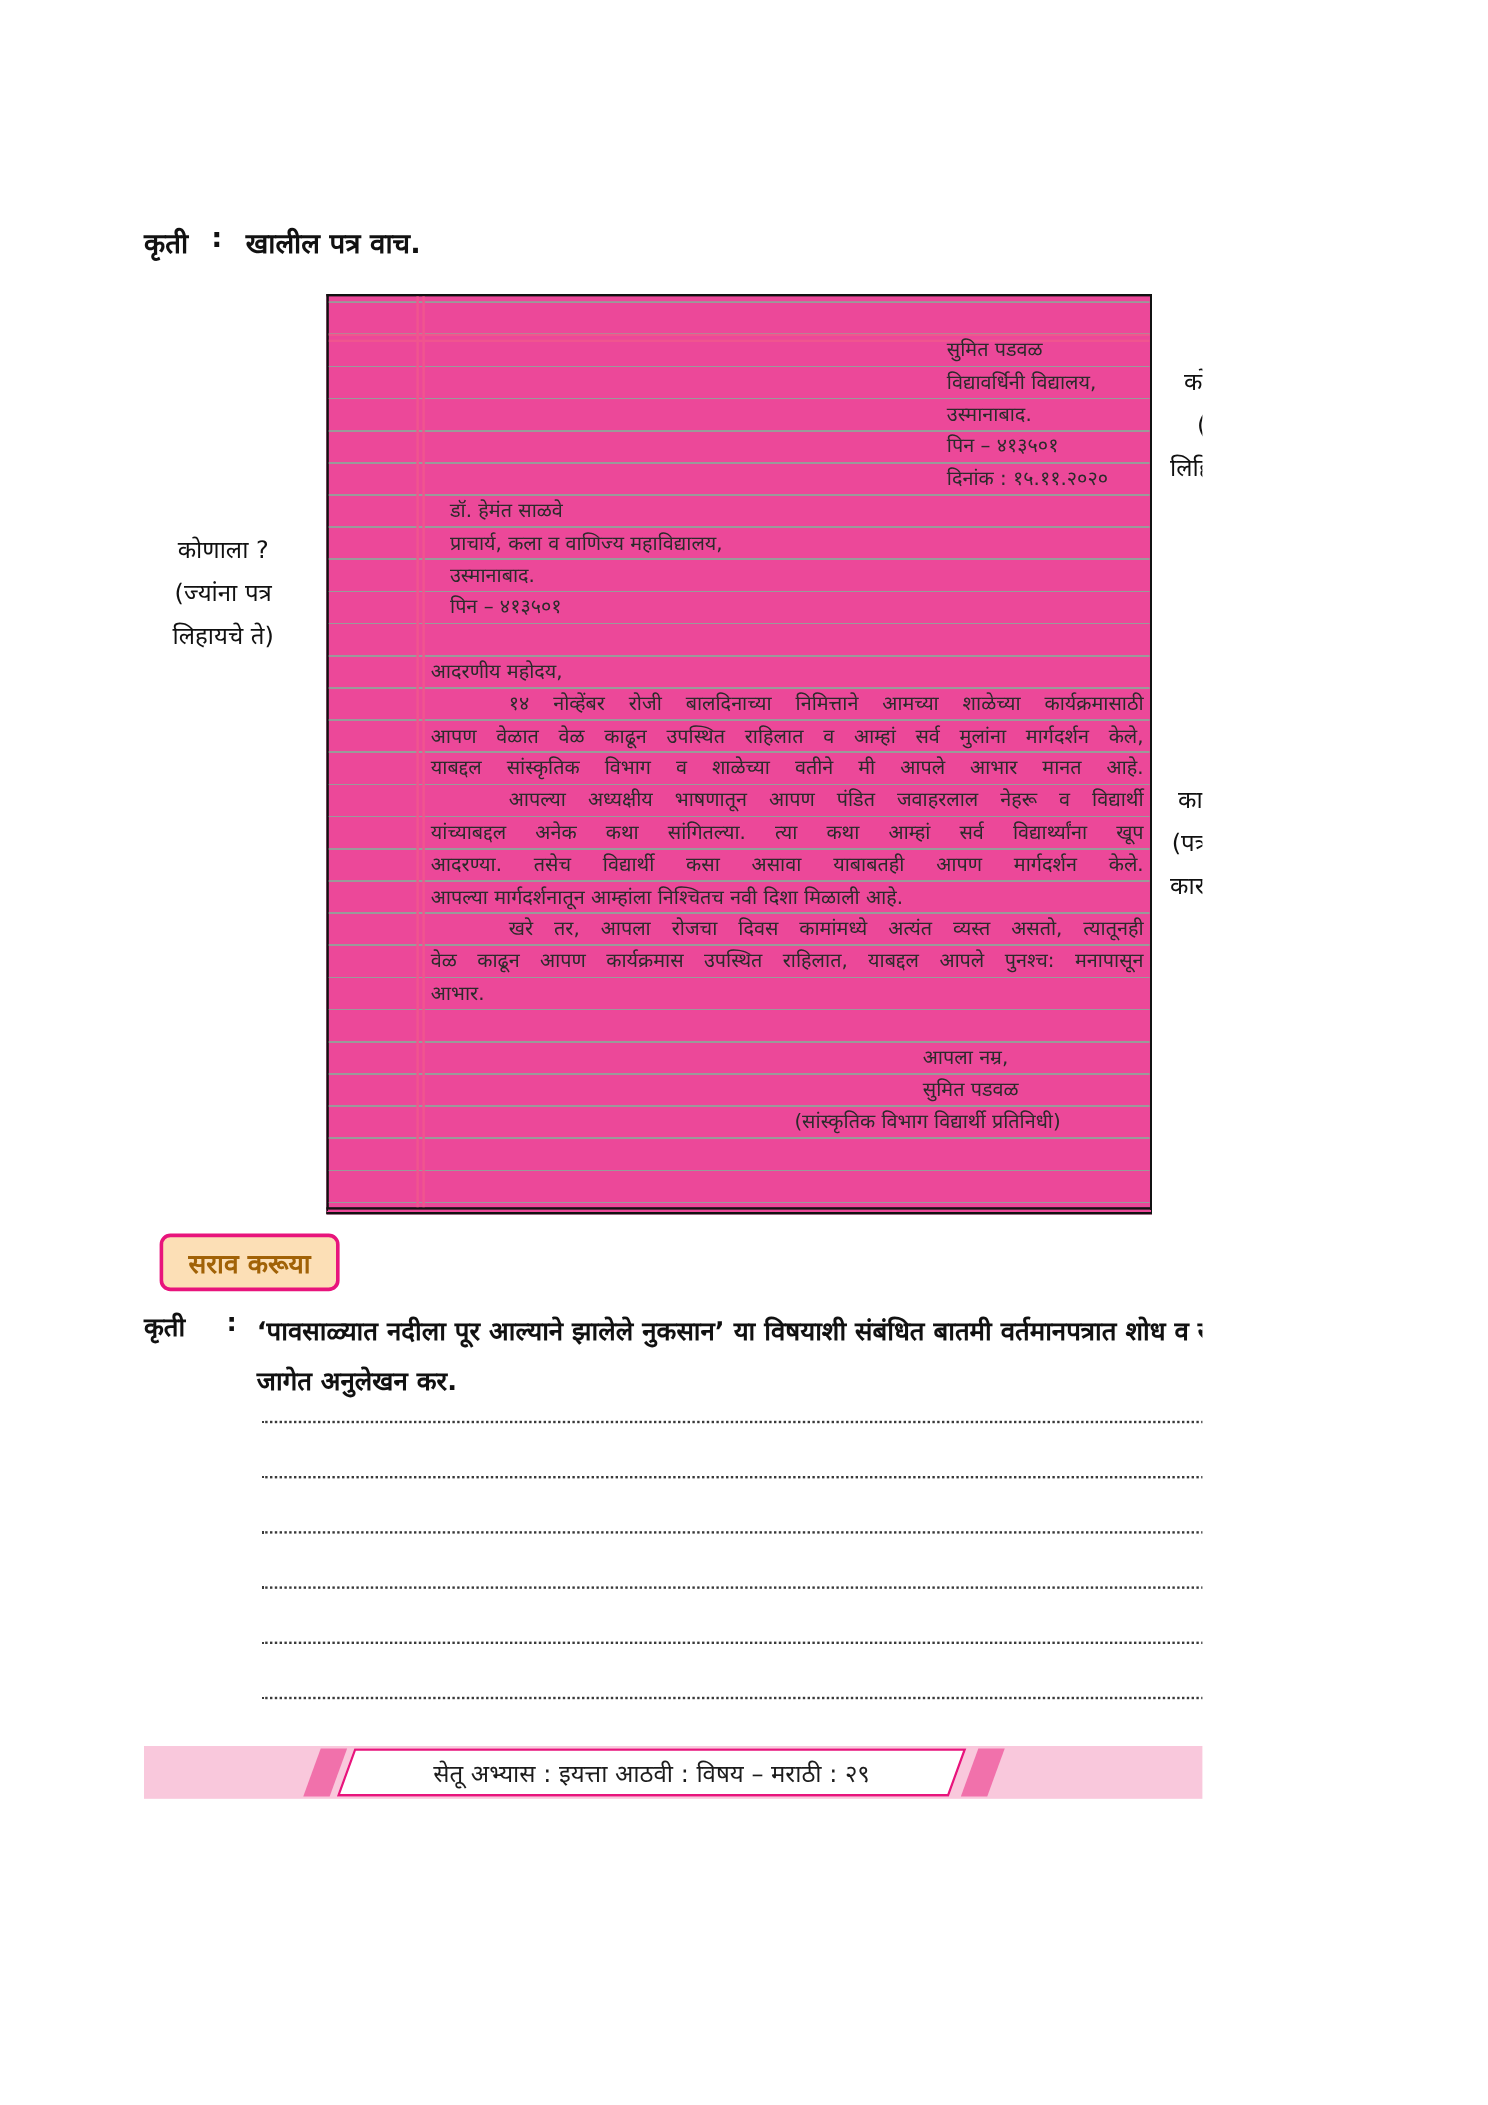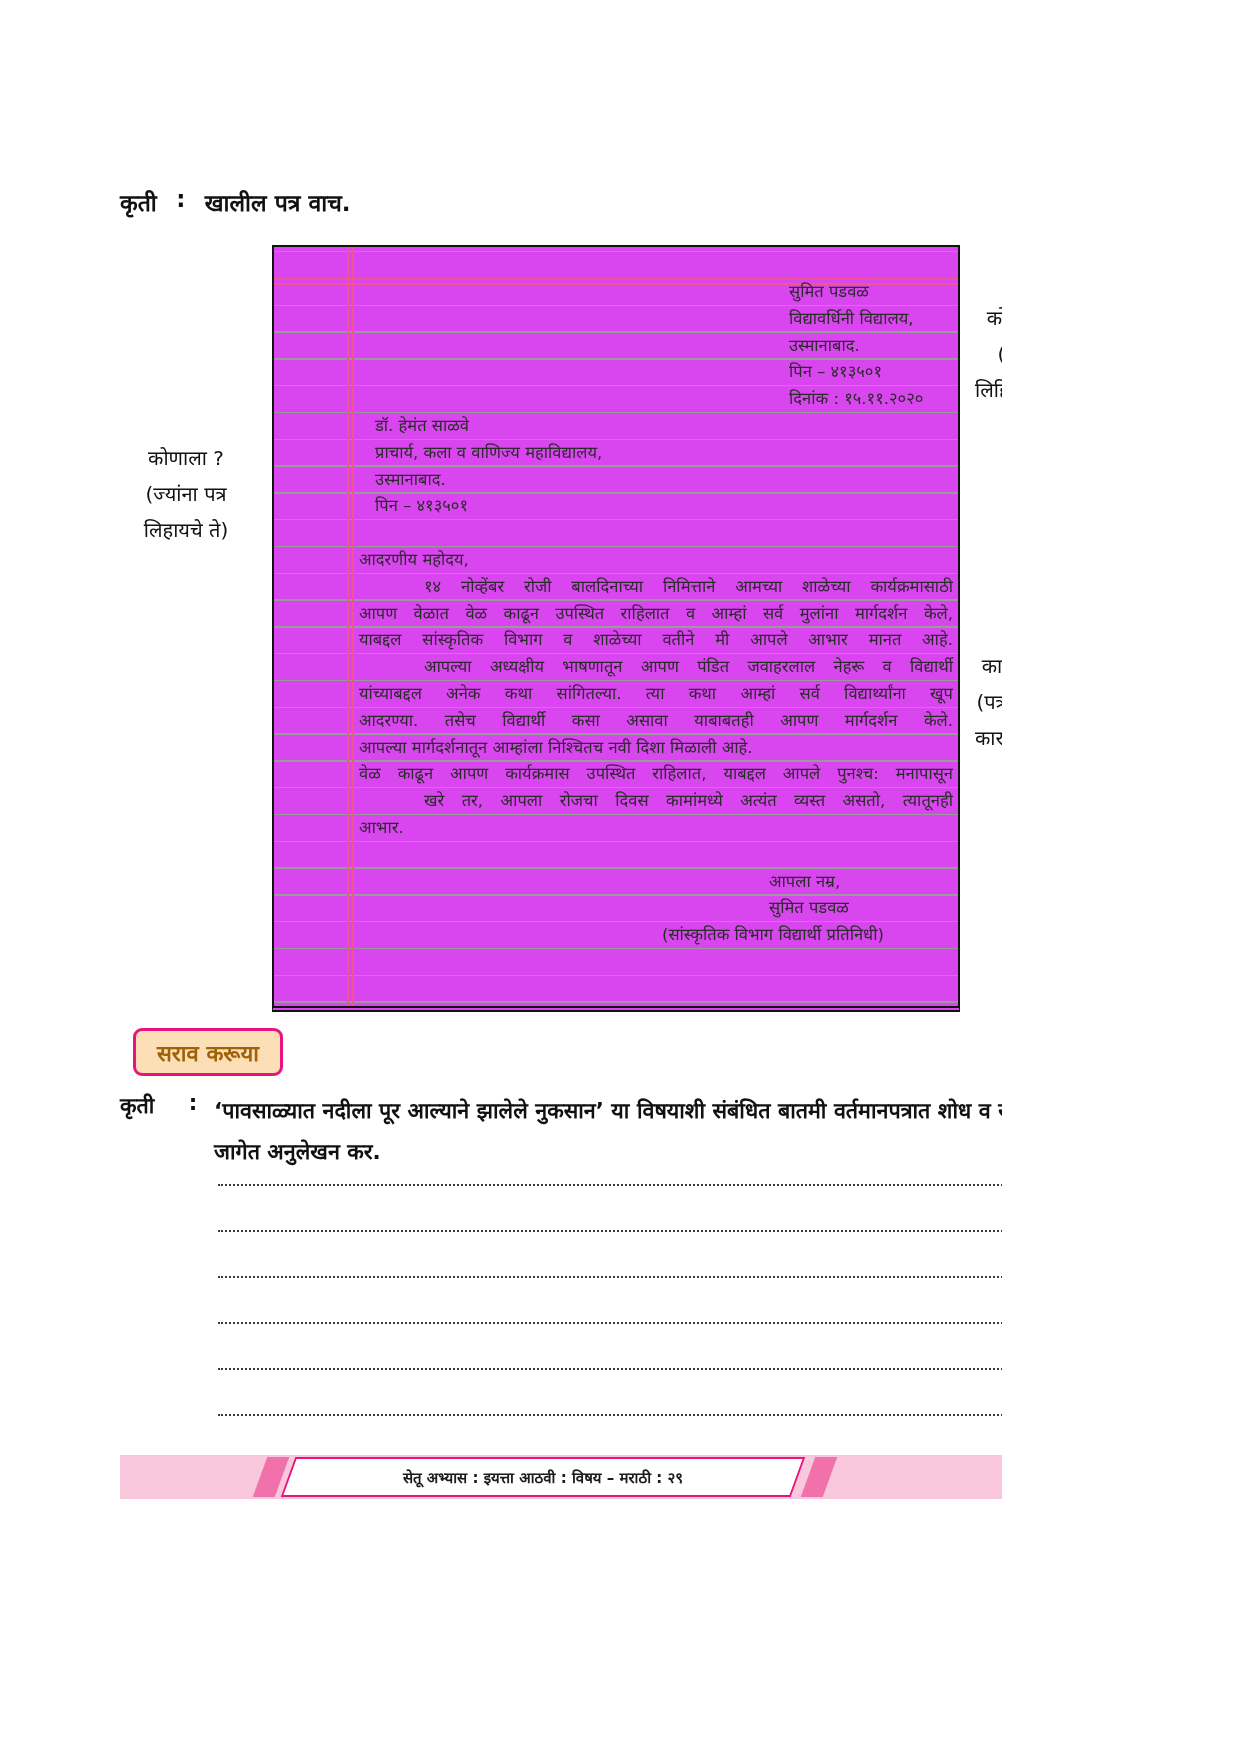--- a/index.html
+++ b/index.html
@@ -9,21 +9,21 @@
   }
   
   .title1{
     position:absolute; left:120px; top:186px;
     display:flex; gap:14px; font-size:23px; font-weight:bold; color:#111;
   }
   .title1 .colon{width:20px; text-align:center;}
   
   .letterbox{
     position:absolute; left:272px; top:245px; width:688px; height:767px;
-    box-sizing:border-box; background:#d946ef;
+    box-sizing:border-box; background:#ec4899;
     border:2.5px solid #111; border-bottom:6px double #111;
   }
   .ruled{
     position:absolute; left:0; right:0; top:4px; height:752px;
     background-image:repeating-linear-gradient(to bottom,
       #9a9a9a 0, #9a9a9a 1.4px, transparent 1.4px, transparent 26.8px);
   }
   .pink-hline{
     position:absolute; left:0; right:0; top:31px; height:7px; box-sizing:border-box;
     border-top:2px solid #f0558f; border-bottom:2px solid #f0558f;
@@ -80,21 +80,21 @@
   .slash-left{left:140px;}
   .slash-right{left:688px;}
   .footer-plate{
     position:absolute; left:168px; top:2px; width:510px; height:40px;
     background:#ffffff; border:2px solid #e8147c; box-sizing:border-box;
     transform:skewX(-20deg);
   }
   .footer-text{
     position:absolute; left:168px; top:2px; width:510px; height:40px;
     display:flex; align-items:center; justify-content:center;
-    font-size:15px; font-weight:bold; color:#1c1c1c;
+    font-size:20px; font-weight:normal; color:#1c1c1c;
   }
 </style>
 </head>
 <body>
 
 <div class="page">
 
   <div class="title1">
     <span>कृती</span>
     <span class="colon">:</span>
@@ -117,22 +117,22 @@
         <div class="lline l-indent1">पिन – ४१३५०१</div>
         <div class="lline l-blank">&nbsp;</div>
         <div class="lline l-plain">आदरणीय महोदय,</div>
         <div class="lline l-indent2 l-just">१४ नोव्हेंबर रोजी बालदिनाच्या निमित्ताने आमच्या शाळेच्या कार्यक्रमासाठी</div>
         <div class="lline l-just">आपण वेळात वेळ काढून उपस्थित राहिलात व आम्हां सर्व मुलांना मार्गदर्शन केले,</div>
         <div class="lline l-just">याबद्दल सांस्कृतिक विभाग व शाळेच्या वतीने मी आपले आभार मानत आहे.</div>
         <div class="lline l-indent2 l-just">आपल्या अध्यक्षीय भाषणातून आपण पंडित जवाहरलाल नेहरू व विद्यार्थी</div>
         <div class="lline l-just">यांच्याबद्दल अनेक कथा सांगितल्या. त्या कथा आम्हां सर्व विद्यार्थ्यांना खूप</div>
         <div class="lline l-just">आदरण्या. तसेच विद्यार्थी कसा असावा याबाबतही आपण मार्गदर्शन केले.</div>
         <div class="lline l-plain">आपल्या मार्गदर्शनातून आम्हांला निश्चितच नवी दिशा मिळाली आहे.</div>
+        <div class="lline l-indent2 l-just">खरे तर, आपला रोजचा दिवस कामांमध्ये अत्यंत व्यस्त असतो, त्यातूनही</div>
         <div class="lline l-just">वेळ काढून आपण कार्यक्रमास उपस्थित राहिलात, याबद्दल आपले पुनश्च: मनापासून</div>
-        <div class="lline l-indent2 l-just">खरे तर, आपला रोजचा दिवस कामांमध्ये अत्यंत व्यस्त असतो, त्यातूनही</div>
         <div class="lline l-plain">आभार.</div>
         <div class="lline l-blank">&nbsp;</div>
         <div class="lline l-closing">आपला नम्र,</div>
         <div class="lline l-closing">सुमित पडवळ</div>
         <div class="lline l-closing2">(सांस्कृतिक विभाग विद्यार्थी प्रतिनिधी)</div>
       </div>
   </div>
 
   <div class="ann ann-who">
     <div>कोण ?</div>

